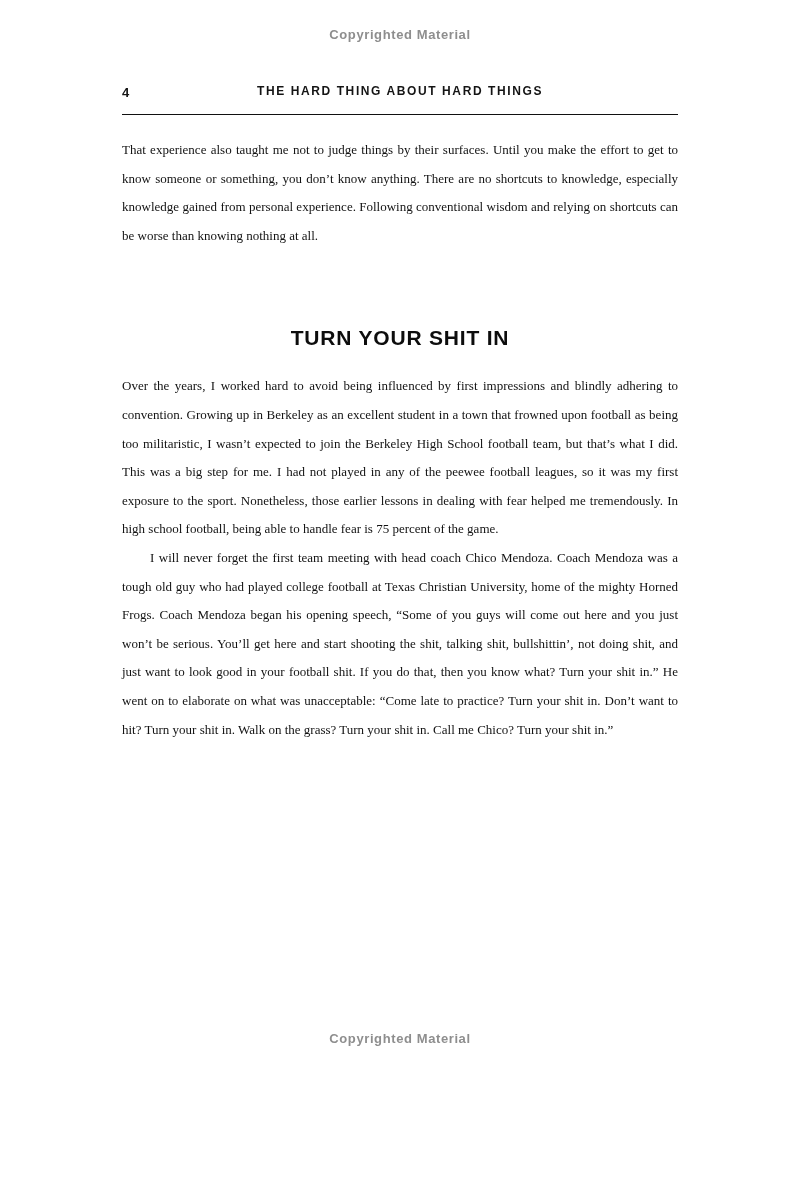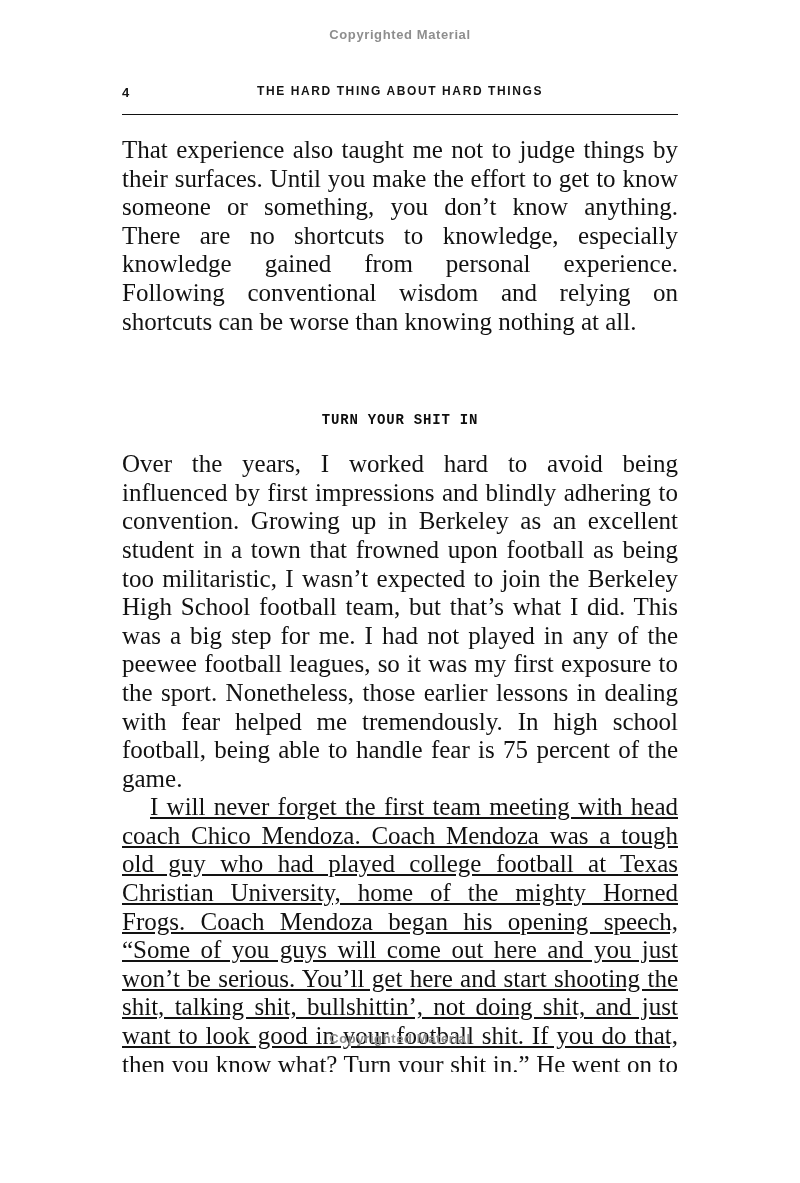--- a/index.html
+++ b/index.html
@@ -57,37 +57,36 @@
     font-size: 12px;
     letter-spacing: 1.6px;
   }
   .header-rule {
     height: 0;
     border-bottom: 1.5px solid #111111;
     margin-top: 12px;
   }
   .body-par {
     margin: 0;
-    font-size: 25px;
+    font-size: 13px;
     line-height: 28.6px;
     text-align: justify;
     color: #121212;
   }
   .body-par.first {
     margin-top: 21px;
   }
   .body-par.indent {
     text-indent: 28px;
-    text-decoration: underline;
   }
   .section-heading {
     margin: 76px 0 22px 0;
     text-align: center;
-    font-family: Liberation Mono, monospace;
-    font-size: 14px;
+    font-family: Liberation Sans, sans-serif;
+    font-size: 21px;
     font-weight: bold;
     letter-spacing: 0.8px;
     color: #0d0d0d;
   }
 </style>
 </head>
 <body>
 
 <div class="page">
 

